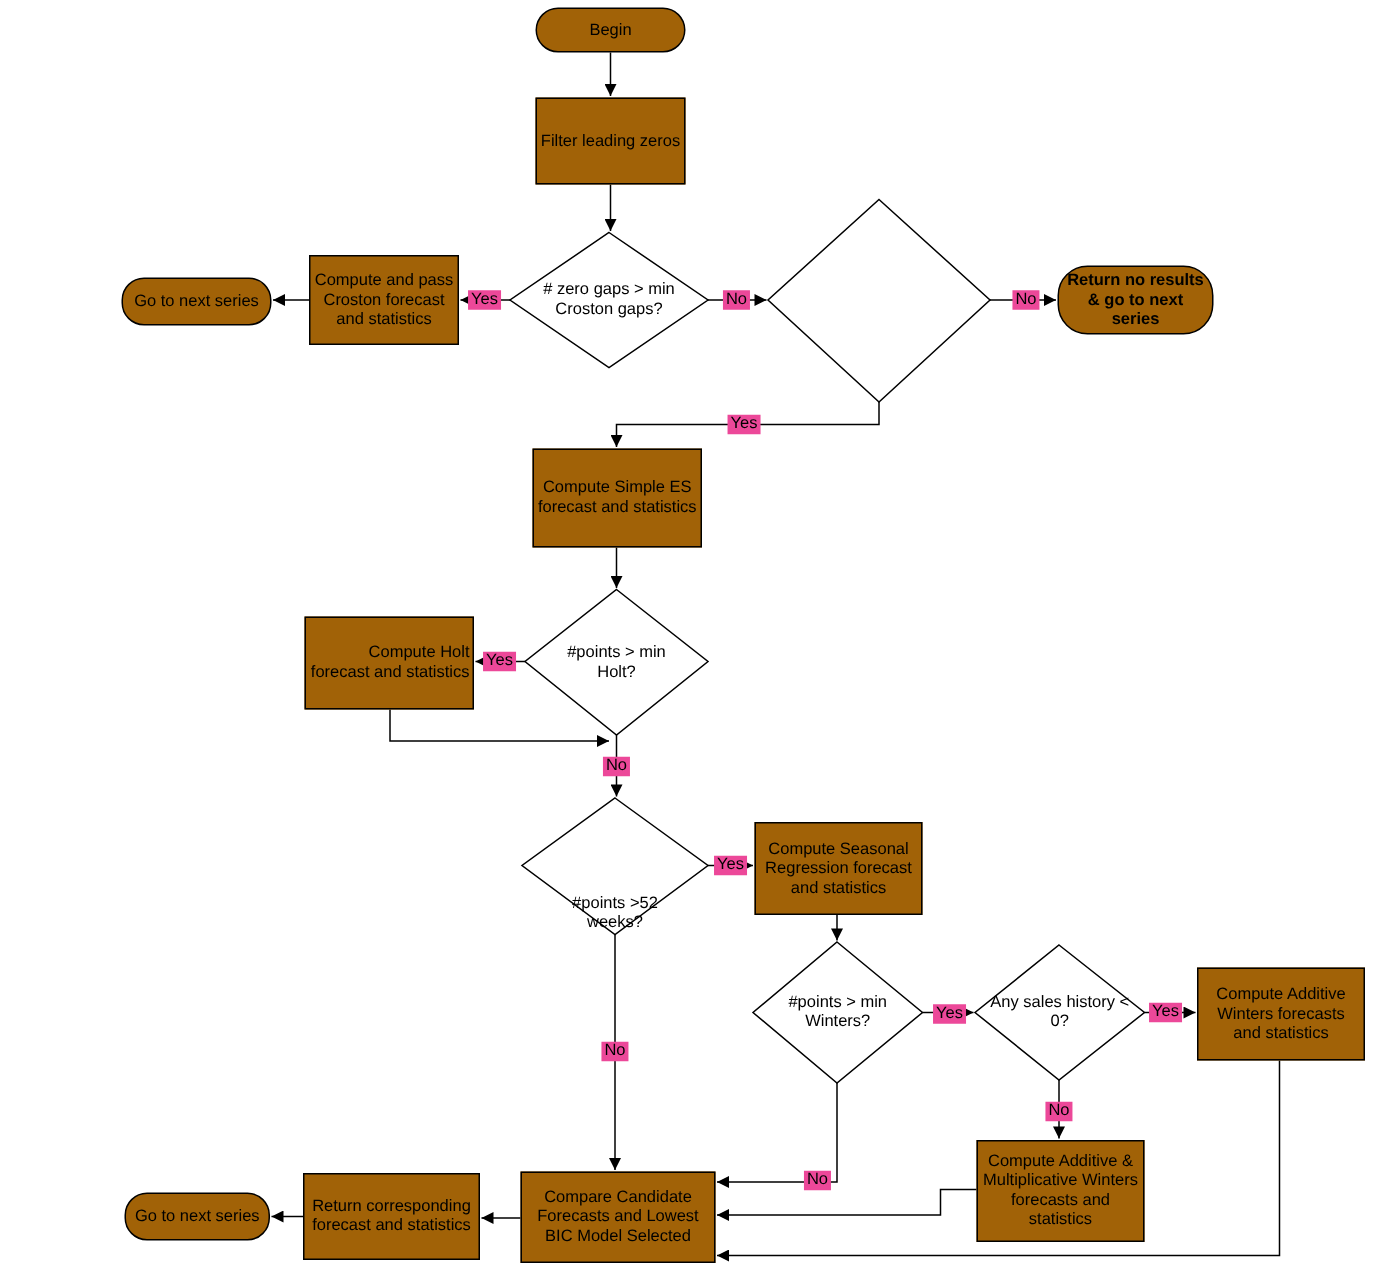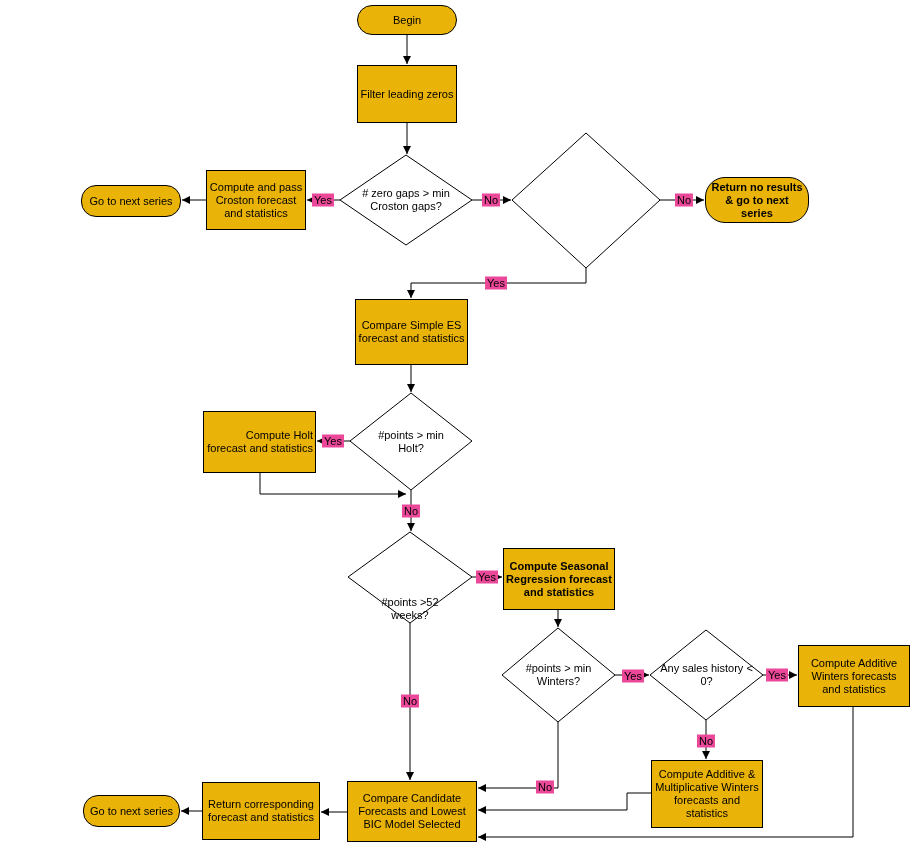--- a/index.html
+++ b/index.html
@@ -11,21 +11,21 @@
     font-size:11px;
     line-height:13px;
     color:#000000;
     overflow:hidden;
   }
   #wires{position:absolute;left:0;top:0;width:916px;height:849px;}
   .node{
     position:absolute;
     display:flex;align-items:center;justify-content:center;
     text-align:center;
-    background:#eab308;
+    background:#a16207;
     border:1px solid #000000;
     box-sizing:border-box;
   }
   .terminal{border-radius:15px;}
   .terminal.big{border-radius:20px;}
   .dtext{
     position:absolute;
     display:flex;align-items:center;justify-content:center;
     text-align:center;
     box-sizing:border-box;
@@ -84,23 +84,23 @@
     </g>
   </svg>
 
   <div class="node terminal" style="left:357px;top:5px;width:100px;height:30px;">Begin</div>
   <div class="node terminal" style="left:81px;top:185px;width:100px;height:32px;">Go to next series</div>
   <div class="node terminal big" style="left:705px;top:177px;width:104px;height:46px;padding:0 4px;font-weight:bold;">Return no results &amp; go to next series</div>
   <div class="node terminal" style="left:83px;top:795px;width:97px;height:32px;">Go to next series</div>
 
   <div class="node" style="left:357px;top:65px;width:100px;height:58px;">Filter leading zeros</div>
   <div class="node" style="left:206px;top:170px;width:100px;height:60px;padding:0 2px;">Compute and pass Croston forecast and statistics</div>
-  <div class="node" style="left:355px;top:299px;width:113px;height:66px;padding:0 2px;">Compare Simple ES forecast and statistics</div>
+  <div class="node" style="left:355px;top:299px;width:113px;height:66px;padding:0 2px;">Compute Simple ES forecast and statistics</div>
   <div class="node" style="left:203px;top:411px;width:113px;height:62px;padding:0 2px;text-align:right;">Compute Holt forecast and statistics</div>
-  <div class="node" style="left:503px;top:548px;width:112px;height:62px;padding:0 1px;font-weight:bold;">Compute Seasonal Regression forecast and statistics</div>
+  <div class="node" style="left:503px;top:548px;width:112px;height:62px;padding:0 1px;">Compute Seasonal Regression forecast and statistics</div>
   <div class="node" style="left:798px;top:645px;width:112px;height:62px;padding:0 4px;">Compute Additive Winters forecasts and statistics</div>
   <div class="node" style="left:651px;top:760px;width:112px;height:68px;padding:0 1px;">Compute Additive &amp; Multiplicative Winters forecasts and statistics</div>
   <div class="node" style="left:347px;top:781px;width:130px;height:61px;padding:0 0;">Compare Candidate Forecasts and Lowest BIC Model Selected</div>
   <div class="node" style="left:202px;top:782px;width:118px;height:58px;padding:0 1px;">Return corresponding forecast and statistics</div>
 
   <div class="dtext" style="left:340px;top:155px;width:132px;height:90px;padding:0 10px;"># zero gaps &gt; min Croston gaps?</div>
   <div class="dtext" style="left:350px;top:393px;width:122px;height:97px;padding:0 16px;">#points &gt; min Holt?</div>
   <div class="dtext" style="left:348px;top:563px;width:124px;height:91px;padding:0 20px;">#points &gt;52 weeks?</div>
   <div class="dtext" style="left:502px;top:628px;width:113px;height:94px;padding:0 10px;">#points &gt; min Winters?</div>
   <div class="dtext" style="left:650px;top:630px;width:113px;height:90px;padding:0 5px;">Any sales history &lt; 0?</div>

